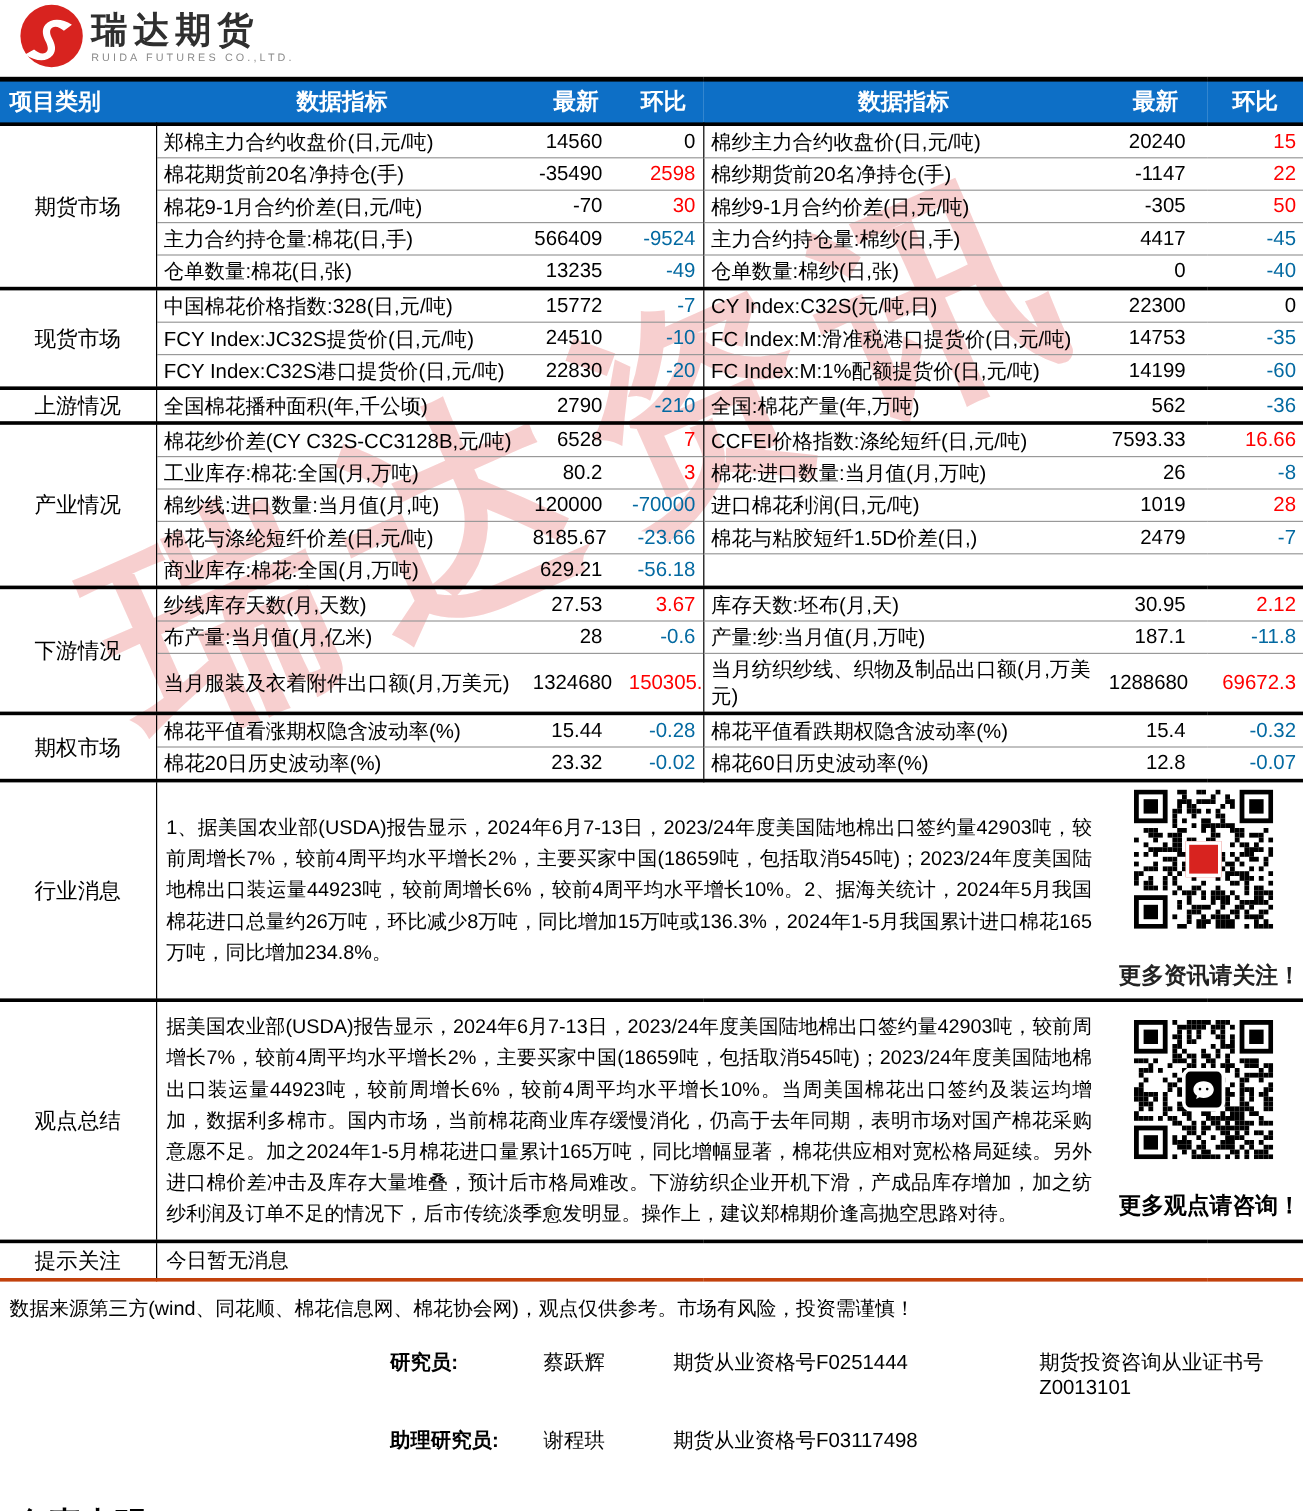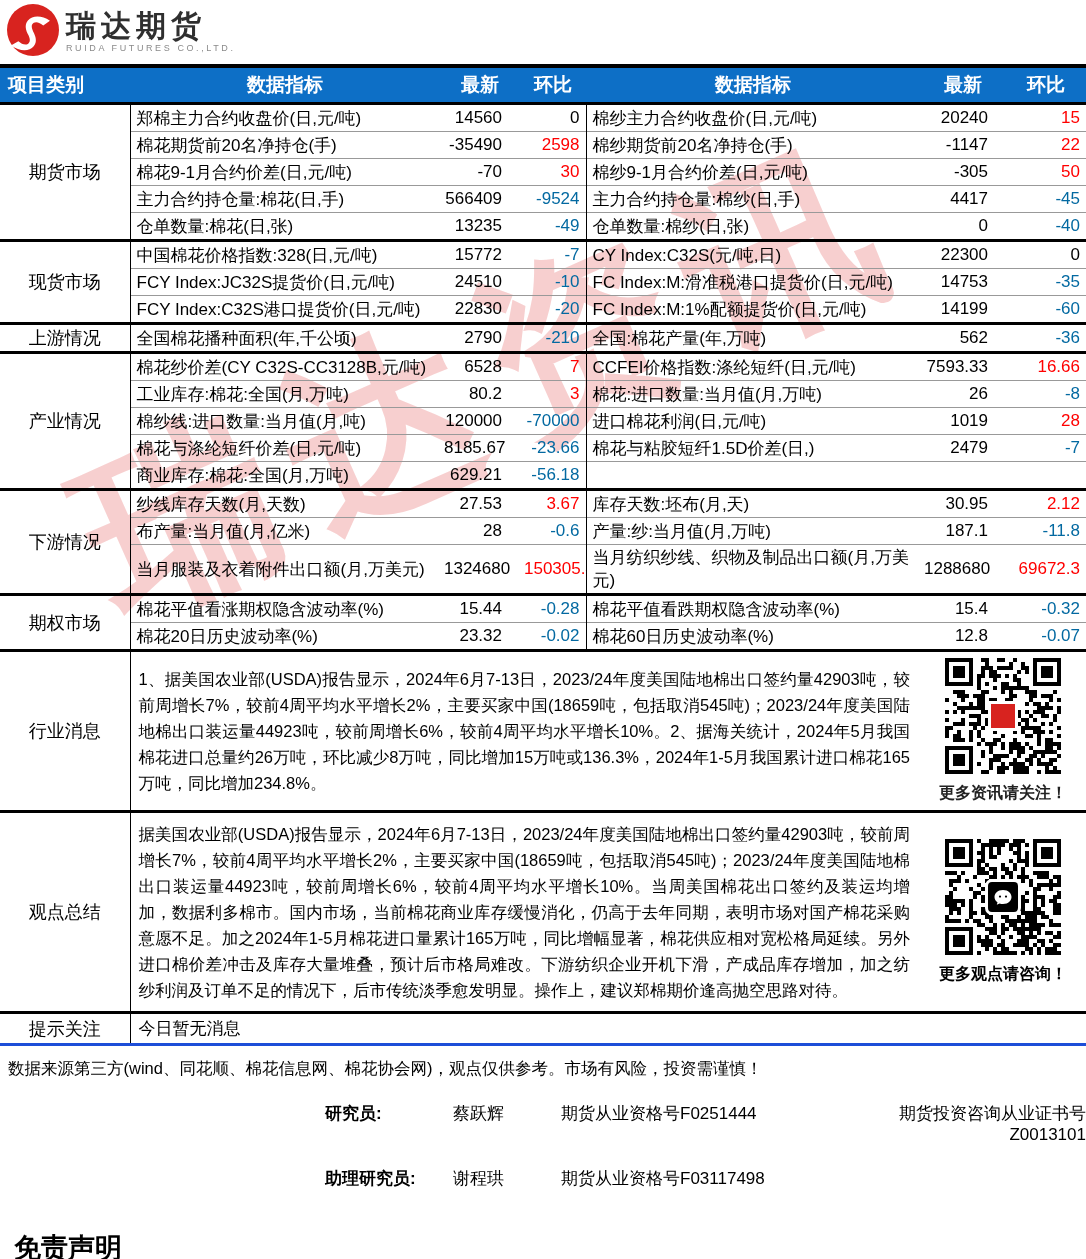--- a/index.html
+++ b/index.html
@@ -7,29 +7,29 @@
   .page{position:relative;width:1086px;overflow:hidden;}
   .watermark{
     position:absolute;left:95px;top:430px;z-index:0;
     font-size:190px;font-weight:bold;letter-spacing:28px;
     color:rgba(235,130,130,0.38);
     transform:rotate(-24deg);transform-origin:0 50%;
     white-space:nowrap;pointer-events:none;
   }
   .content{position:relative;z-index:1;}
   
-  .hdr{display:flex;align-items:center;height:64px;padding:0 6px;border-radius:14px;}
+  .hdr{display:flex;align-items:center;height:64px;padding:0 16px;border-radius:14px;}
   .logo-wrap{display:flex;align-items:center;width:268px;flex:0 0 auto;}
   .logo-txt{margin-left:6px;line-height:1;}
   .brand-cn{font-size:30px;font-weight:bold;color:#2f2f2f;letter-spacing:5px;}
   .brand-en{font-size:9px;color:#8a8a8a;letter-spacing:2.6px;margin-top:3px;}
   .title{flex:1;text-align:center;font-size:41px;font-weight:900;letter-spacing:1px;}
   .date{flex:0 0 auto;width:170px;text-align:right;font-size:27px;padding-right:10px;}
   
-  table{border-collapse:collapse;table-layout:fixed;width:1086px;border-bottom:3px solid #1d4ed8;}
+  table{border-collapse:collapse;table-layout:fixed;width:1086px;border-bottom:3px solid #c2410c;}
   thead tr{border-top:4px solid #000;}
   th{background:#0d6fc6;color:#fff;font-size:19px;font-weight:bold;height:34px;padding:0;}
   th.cat-h{text-align:left;padding-left:8px;}
   td{font-size:17px;padding:1px 4px;height:24px;overflow:hidden;}
   tr.sec-first{border-top:3px solid #000;}
   tr.sec-inner{border-top:1px solid #999;}
   td.cat{border-right:1.5px solid #000;text-align:center;font-size:18px;padding:0 2px;}
   td.lab{text-align:left;padding-left:6px;}
   td.labR{border-left:1.5px solid #000;}
   td.num{text-align:right;font-variant-numeric:tabular-nums;}
@@ -38,31 +38,31 @@
   .pos{color:#ff0000;}
   .neg{color:#0369a1;}
   td.msgtext{vertical-align:middle;line-height:26px;font-size:16.5px;padding:8px 10px 8px 8px;text-align:justify;border-left:1.5px solid #000;}
   td.qrcell{text-align:center;vertical-align:middle;padding:6px 2px;}
   .qr-wrap{position:relative;display:inline-block;width:116px;height:116px;}
   .qr-wrap svg rect{fill:#000;}
   .qr-wrap svg rect.w{fill:#fff;}
   .qr-center{position:absolute;left:50%;top:50%;transform:translate(-50%,-50%);}
   .qr-center.red-logo{width:24px;height:24px;background:#d8231f;border:3px solid #fff;}
   .qr-center.wechat-icon{width:30px;height:30px;background:#000;border:3px solid #fff;border-radius:7px;display:flex;align-items:center;justify-content:center;}
-  .qr-cap{font-size:16px;margin-top:4px;color:#222;font-weight:bold;}
+  .qr-cap{font-size:19px;margin-top:21px;color:#222;font-weight:bold;text-align:right;}
   .qr-cap.serif{font-family:"Liberation Serif",serif;font-weight:bold;color:#000;}
   td.noticetext{border-left:1.5px solid #000;font-size:17px;padding-left:8px;height:27px;}
   
   .source-note{font-size:16.5px;padding:12px 0 4px 8px;}
   .researchers{margin:18px 0 0 325px;font-size:17px;}
   .res-row{display:flex;margin-bottom:22px;}
   .res-role{font-weight:bold;width:128px;flex:0 0 auto;}
   .res-name{width:108px;flex:0 0 auto;}
   .res-cert1{width:305px;flex:0 0 auto;}
-  .res-cert2{flex:1;text-align:right;}
+  .res-cert2{flex:1;}
   .disc-title{font-size:27px;font-weight:bold;margin:40px 0 14px 14px;}
 </style>
 </head>
 <body>
 
 <div class="page">
   <div class="watermark">瑞达资讯</div>
   <div class="content">
 
     <div class="hdr">

